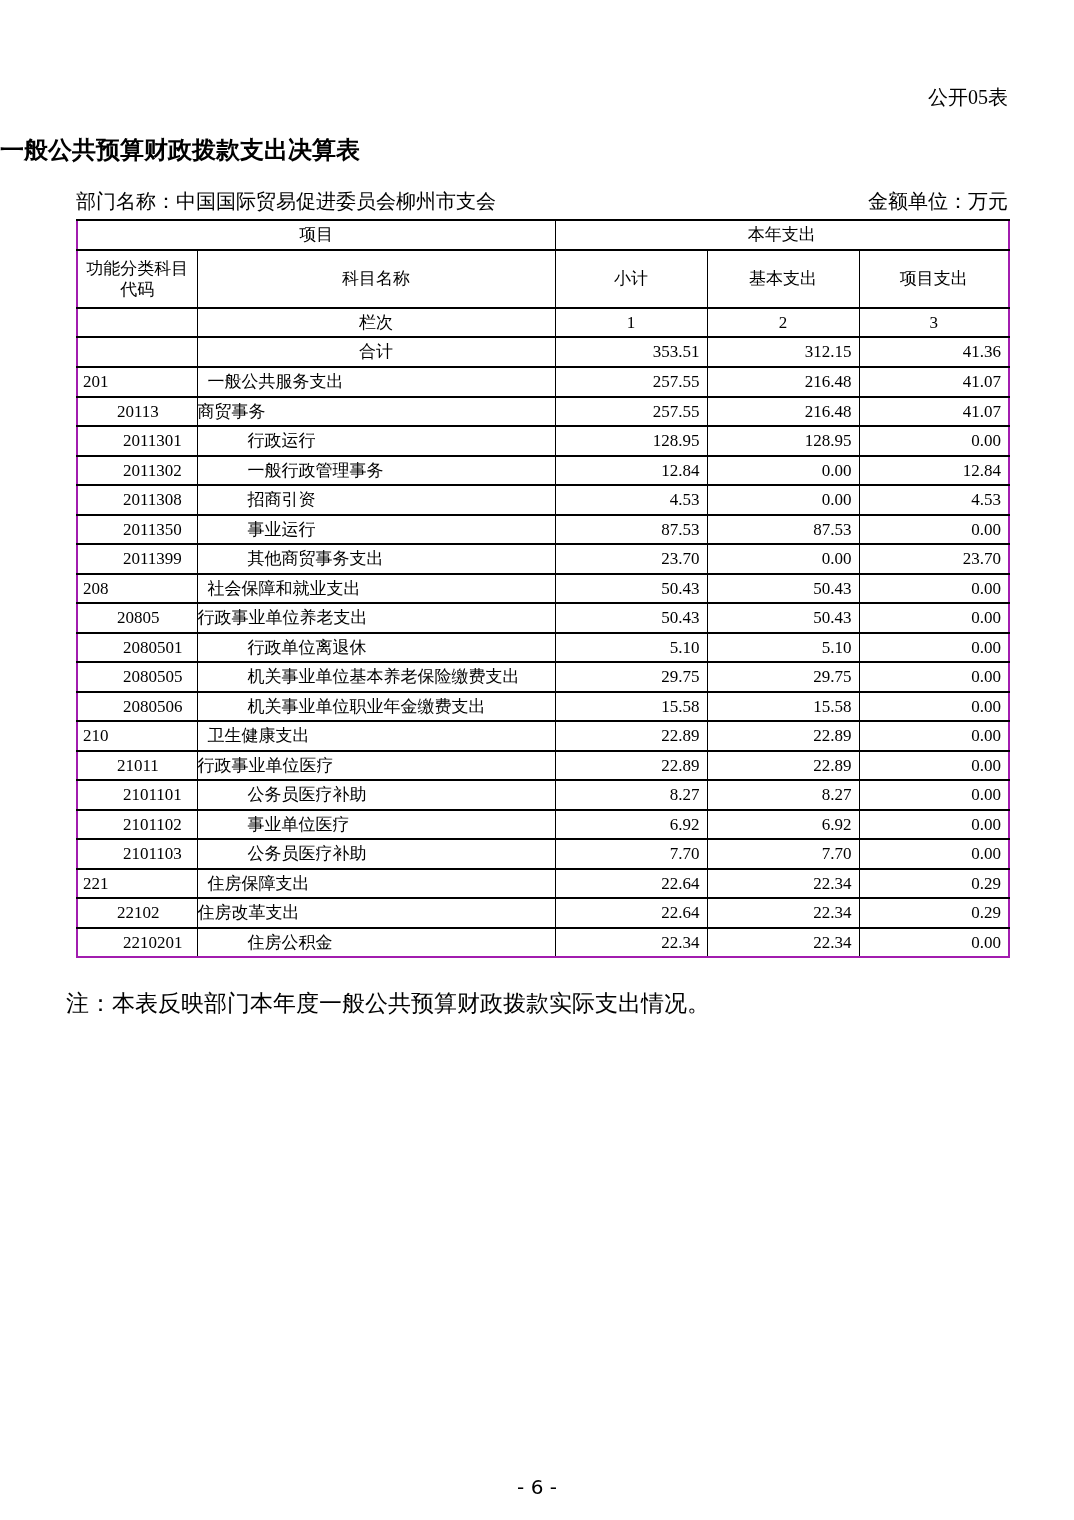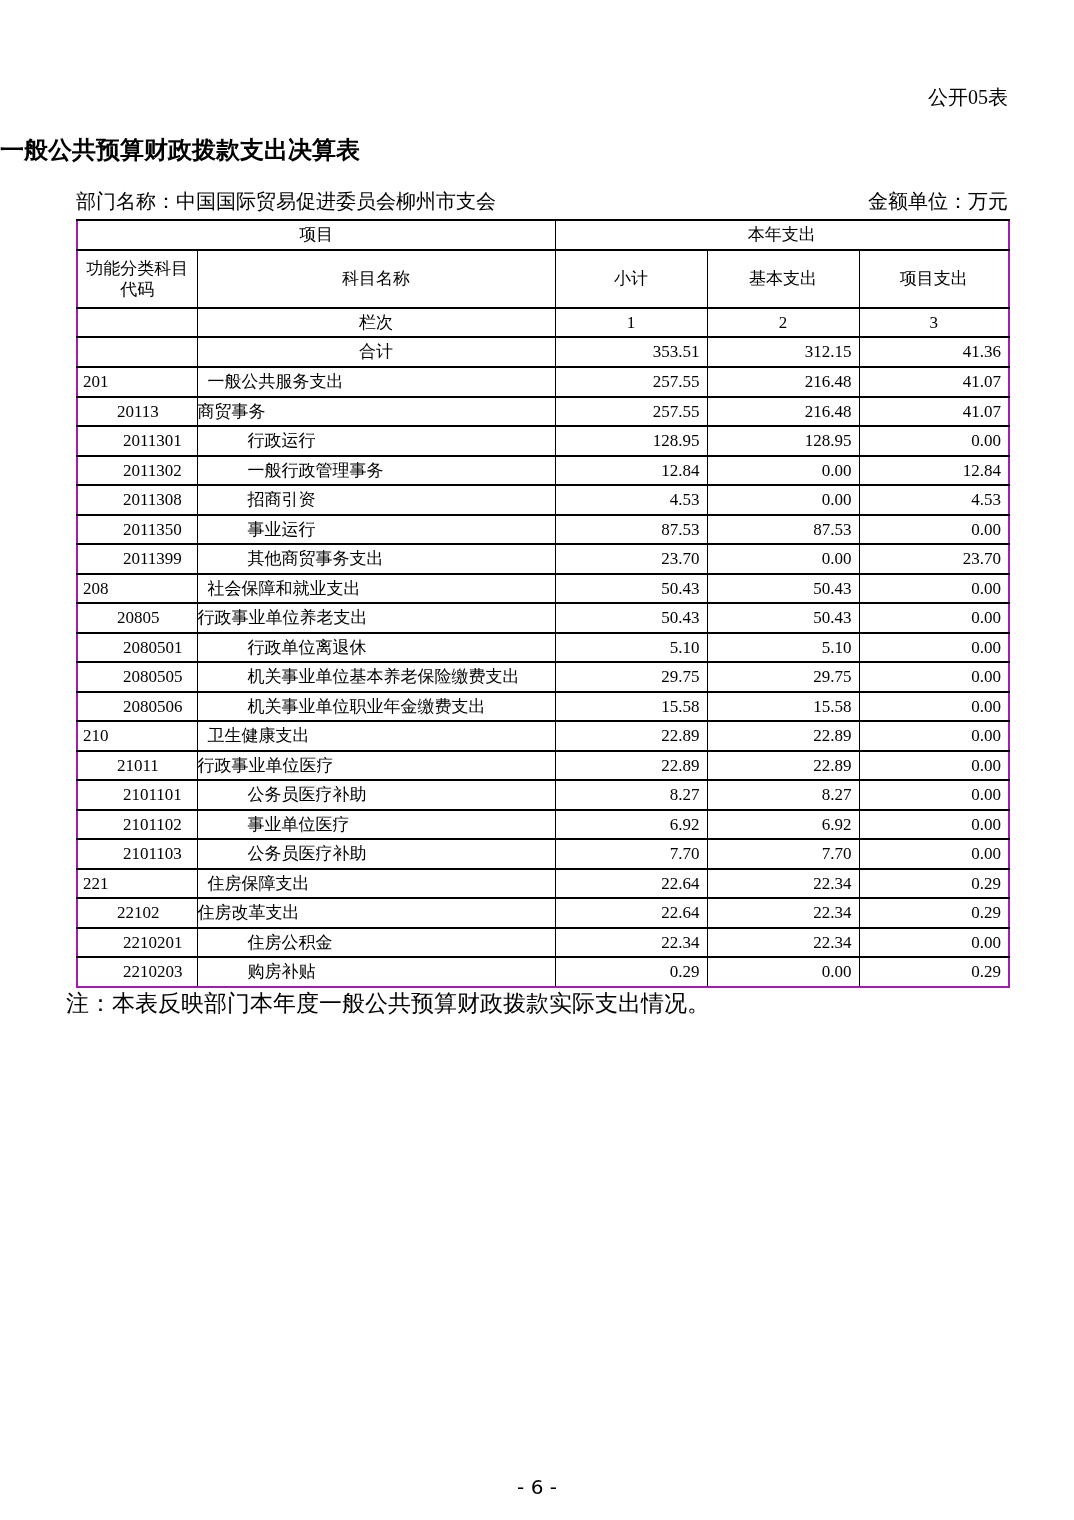--- a/index.html
+++ b/index.html
@@ -250,25 +250,18 @@
         <td class="num">22.34</td>
         <td class="num">0.29</td>
       </tr>
       <tr class="data-row">
         <td class="code lv2">2210201</td>
         <td class="name lv2">住房公积金</td>
         <td class="num">22.34</td>
         <td class="num">22.34</td>
         <td class="num">0.00</td>
       </tr>
-      <tr class="data-row">
-        <td class="code lv2">2210203</td>
-        <td class="name lv2">购房补贴</td>
-        <td class="num">0.29</td>
-        <td class="num">0.00</td>
-        <td class="num">0.29</td>
-      </tr>
     </tbody>
 </table>
 
 <div class="note">注：本表反映部门本年度一般公共预算财政拨款实际支出情况。</div>
 
 <div class="page-num">- 6 -</div>
 
 </body></html>

